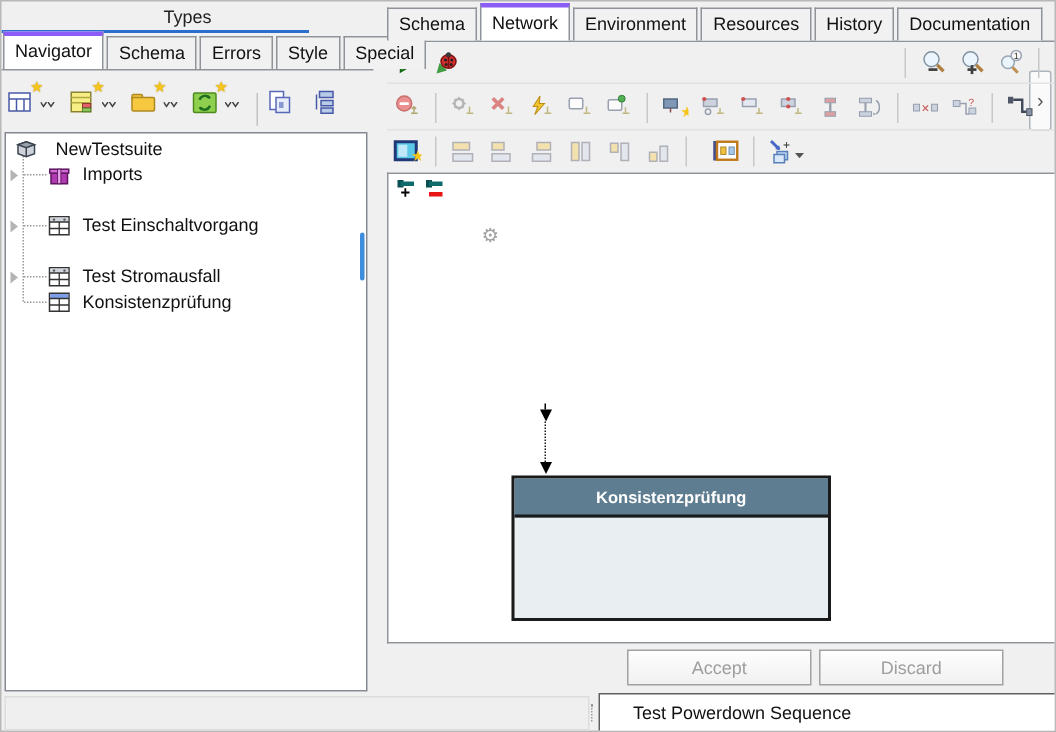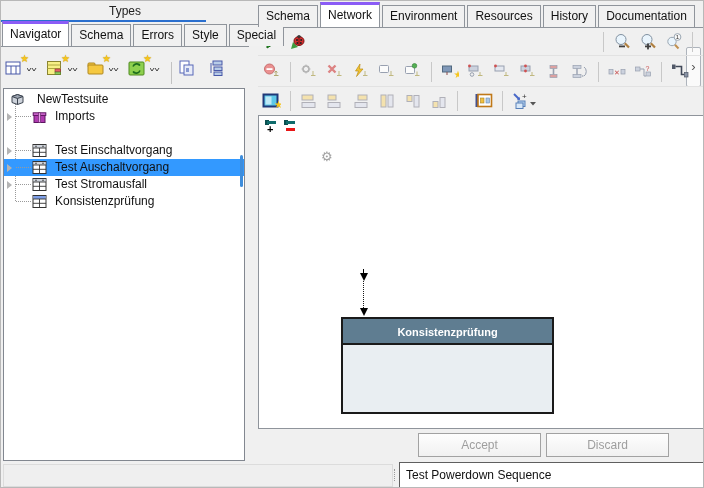--- a/index.html
+++ b/index.html
@@ -78,21 +78,21 @@
 
   
   .btn{position:absolute;top:432px;width:123px;height:24px;text-align:center;line-height:22px;
     background:linear-gradient(#fefefe,#f1f1f1);border:1px solid #a2a2a2;color:#9e9e9e}
   .btn-accept{left:417px}
   .btn-discard{left:545px}
   .status-left{position:absolute;left:2px;top:463px;width:390px;height:23px;background:#efefef;
     border:1px solid #dcdcdc}
   .status-dots{position:absolute;left:393px;top:468px;height:12px;width:0;border-left:1px dotted #9a9a9a}
   .status-field{position:absolute;left:398px;top:461px;width:306px;height:27px;background:#fff;
-    border:1px solid #5f5f5f;line-height:25px;padding-left:6px;white-space:nowrap}
+    border:1px solid #5f5f5f;line-height:25px;padding-left:22px;white-space:nowrap}
 </style>
 </head>
 <body>
 
 <div class="app">
 
   <div class="types-header">Types</div>
   <div class="types-accent"></div>
 
   <div class="left-tabs">
@@ -210,32 +210,20 @@
       <svg class="t-icon" viewBox="0 0 15 15">
         <rect x="1" y="1.5" width="13" height="12" fill="#fff" stroke="#333"></rect>
         <rect x="1.5" y="2" width="12" height="3" fill="#cfd4dc"></rect>
         <path d="M1 5h13M1 9.3h13M7.5 5v8.5" stroke="#333" stroke-width="0.9" fill="none"></path>
         <circle cx="4" cy="3.4" r="0.8" fill="#555"></circle>
           <circle cx="11" cy="3.4" r="0.8" fill="#555"></circle>
       </svg>
       <span class="t-label">Test Einschaltvorgang</span>
     </div>
 
-    <div class="trow selected" style="top:70px">
-      <span class="t-stub"></span>
-      <span class="expander"></span>
-      <svg class="t-icon" viewBox="0 0 15 15">
-        <rect x="1" y="1.5" width="13" height="12" fill="#fff" stroke="#333"></rect>
-        <rect x="1.5" y="2" width="12" height="3" fill="#cfd4dc"></rect>
-        <path d="M1 5h13M1 9.3h13M7.5 5v8.5" stroke="#333" stroke-width="0.9" fill="none"></path>
-        <circle cx="4" cy="3.4" r="0.8" fill="#555"></circle>
-          <circle cx="11" cy="3.4" r="0.8" fill="#555"></circle>
-      </svg>
-      <span class="t-label">Test Auschaltvorgang</span>
-    </div>
 
     <div class="trow" style="top:87px">
       <span class="t-stub"></span>
       <span class="expander"></span>
       <svg class="t-icon" viewBox="0 0 15 15">
         <rect x="1" y="1.5" width="13" height="12" fill="#fff" stroke="#333"></rect>
         <rect x="1.5" y="2" width="12" height="3" fill="#cfd4dc"></rect>
         <path d="M1 5h13M1 9.3h13M7.5 5v8.5" stroke="#333" stroke-width="0.9" fill="none"></path>
         <circle cx="4" cy="3.4" r="0.8" fill="#555"></circle>
           <circle cx="11" cy="3.4" r="0.8" fill="#555"></circle>

